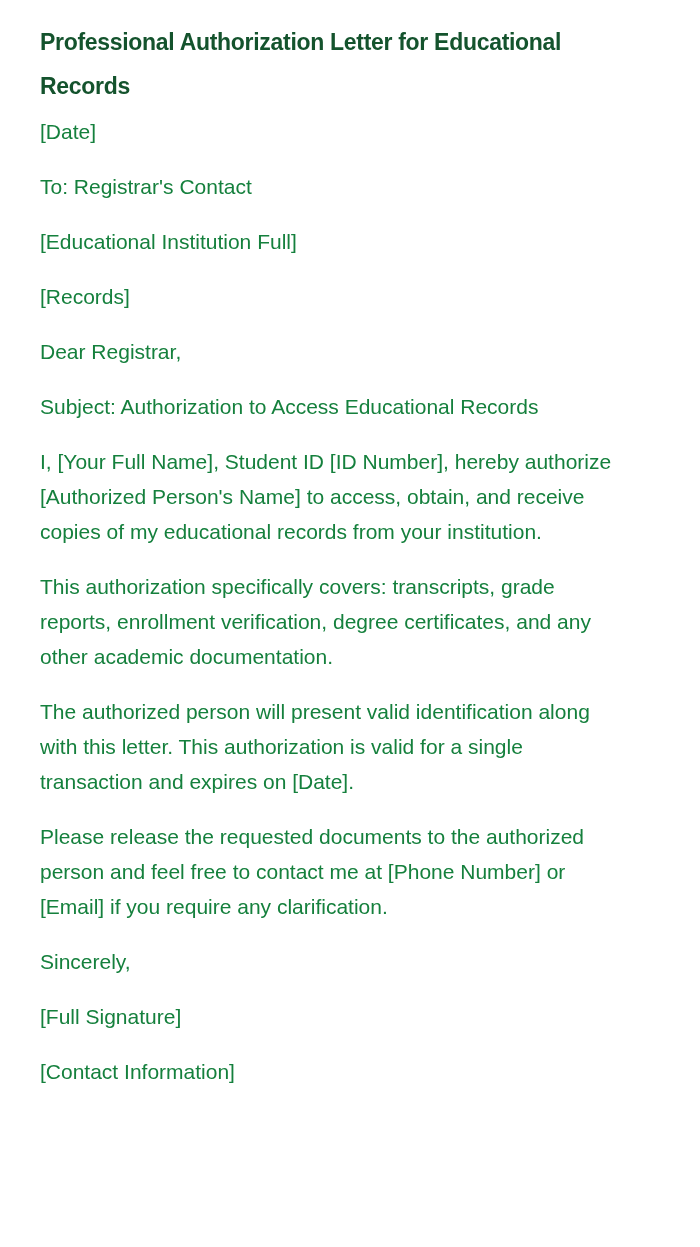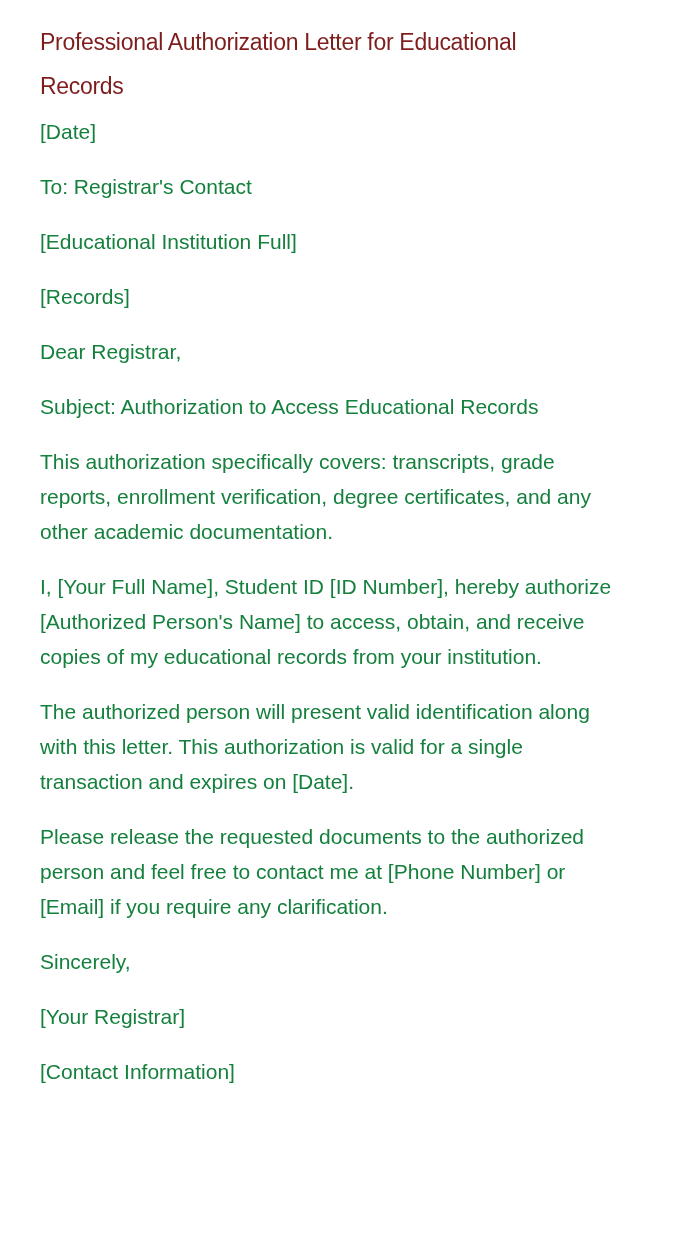--- a/index.html
+++ b/index.html
@@ -15,23 +15,23 @@
     width: 700px;
     height: 1247px;
     padding: 20px 40px 0 40px;
     background: #ffffff;
   }
   h1.letter-title {
     margin: 0 0 6px 0;
     padding: 0;
     font-size: 23px;
     line-height: 44px;
-    font-weight: 400;
+    font-weight: 700;
     letter-spacing: -0.3px;
-    color: #7f1d1d;
+    color: #14532d;
     max-width: 620px;
   }
   h1.letter-title span { display: block; }
   p.letter-line {
     margin: 0 0 20px 0;
     padding: 0;
     font-size: 21px;
     line-height: 35px;
     font-weight: 400;
     color: #15803d;
@@ -46,20 +46,20 @@
     <span>Professional Authorization Letter for Educational</span>
     <span>Records</span>
   </h1>
 
   <p class="letter-line">[Date]</p>
   <p class="letter-line">To: Registrar's Contact</p>
   <p class="letter-line">[Educational Institution Full]</p>
   <p class="letter-line">[Records]</p>
   <p class="letter-line">Dear Registrar,</p>
   <p class="letter-line">Subject: Authorization to Access Educational Records</p>
+  <p class="letter-line">I, [Your Full Name], Student ID [ID Number], hereby authorize [Authorized Person's Name] to access, obtain, and receive copies of my educational records from your institution.</p>
   <p class="letter-line">This authorization specifically covers: transcripts, grade reports, enrollment verification, degree certificates, and any other academic documentation.</p>
-  <p class="letter-line">I, [Your Full Name], Student ID [ID Number], hereby authorize [Authorized Person's Name] to access, obtain, and receive copies of my educational records from your institution.</p>
   <p class="letter-line">The authorized person will present valid identification along with this letter. This authorization is valid for a single transaction and expires on [Date].</p>
   <p class="letter-line">Please release the requested documents to the authorized person and feel free to contact me at [Phone Number] or [Email] if you require any clarification.</p>
   <p class="letter-line">Sincerely,</p>
-  <p class="letter-line">[Your Registrar]</p>
+  <p class="letter-line">[Full Signature]</p>
   <p class="letter-line">[Contact Information]</p>
 </div>
 
 </body></html>

